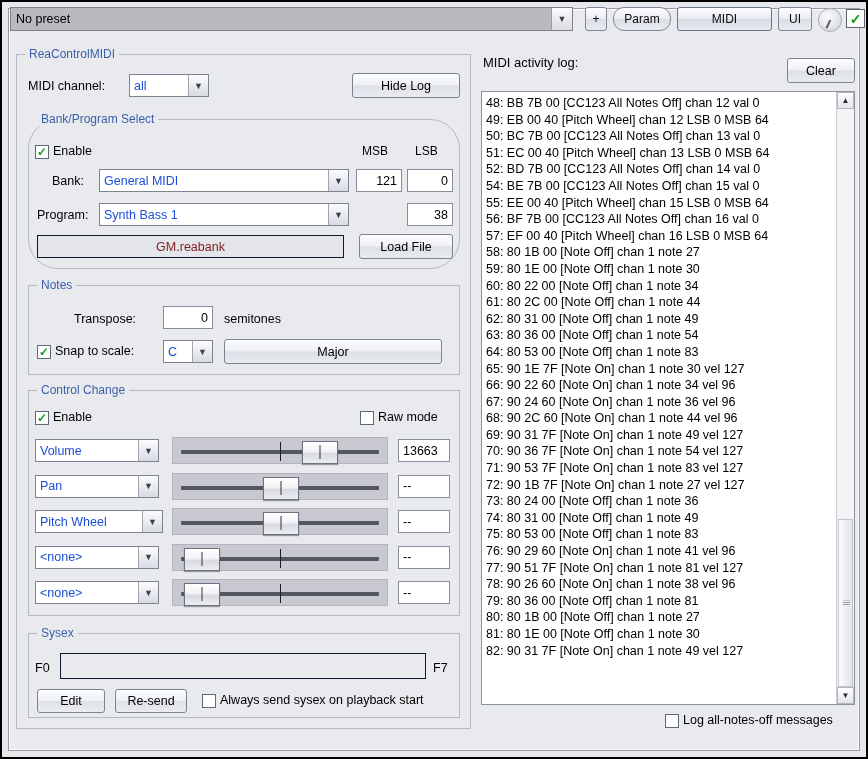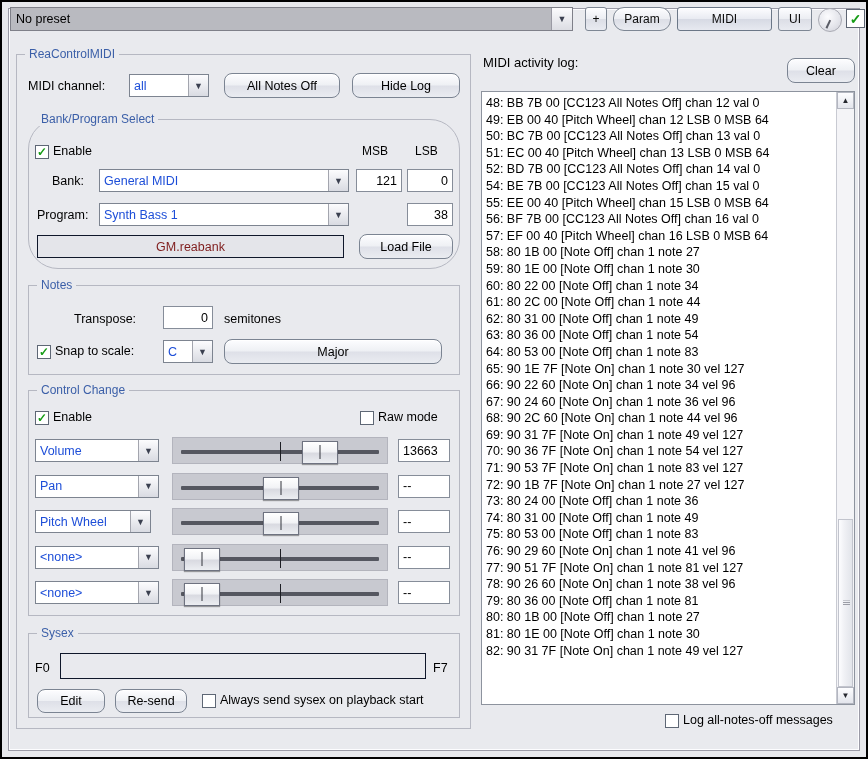--- a/index.html
+++ b/index.html
@@ -110,21 +110,21 @@
     width:19px;align-self:stretch;
     background:linear-gradient(#fcfcfe,#d9dbe2);
     border-left:1px solid #a3a5ae;
     display:flex;align-items:center;justify-content:center;
     font-size:9px;color:#3b4050;
   }
   .btn{
     position:absolute;box-sizing:border-box;
     background:linear-gradient(#fdfdff 0%,#eef0f4 48%,#dee0e8 52%,#eaecf1 100%);
     border:1px solid #7b8492;
-    border-radius:8px;
+    border-radius:3px;
     font-size:12.5px;color:#000;
     display:flex;align-items:center;justify-content:center;
     box-shadow:inset 0 1px 0 #ffffff;
   }
   .field{
     position:absolute;box-sizing:border-box;
     background:#fff;border:1px solid #868d99;
     font-size:12.5px;color:#000;
     display:flex;align-items:center;justify-content:flex-end;
     padding-right:4px;
@@ -232,21 +232,20 @@
 
   <div class="group" style="left:14px;top:52px;width:455px;height:675px;">
     <div class="legend">ReaControlMIDI</div>
   </div>
 
   <div class="label" style="left:26px;top:77px;">MIDI channel:</div>
   <div class="combo" style="left:127px;top:72px;width:80px;">
     <div class="cv">all</div>
     <div class="arrow">▼</div>
   </div>
-  <div class="btn" style="left:222px;top:71px;width:116px;height:25px;">All Notes Off</div>
   <div class="btn" style="left:350px;top:71px;width:108px;height:25px;">Hide Log</div>
 
   <div class="group" style="left:26px;top:117px;width:432px;height:150px;border-radius:30px;">
     <div class="legend">Bank/Program Select</div>
   </div>
   <div class="chk" style="left:33px;top:143px;">
       <span class="tick">✓</span>
     </div>
   <div class="label" style="left:51px;top:142px;">Enable</div>
   <div class="label" style="left:360px;top:142px;font-size:12px;">MSB</div>
@@ -311,21 +310,21 @@
       <div class="combo" style="left: 33px; top: 472.5px; width: 124px;">
         <div class="cv">Pan</div>
         <div class="arrow">▼</div>
       </div>
       <div class="slider" style="left: 170px; top: 470.5px; width: 216px;">
         <div class="track"></div>
         <div class="center" style="left:107px"></div>
         <div class="thumb" style="left:90px"></div>
       </div>
       <div class="field left" style="left: 396px; top: 472.5px; width: 52px; height: 23px;">--</div>
-      <div class="combo" style="left: 33px; top: 508px; width: 116px;">
+      <div class="combo" style="left: 33px; top: 508px; width: 128px;">
         <div class="cv">Pitch Wheel</div>
         <div class="arrow">▼</div>
       </div>
       <div class="slider" style="left: 170px; top: 506px; width: 216px;">
         <div class="track"></div>
         <div class="center" style="left:107px"></div>
         <div class="thumb" style="left:90px"></div>
       </div>
       <div class="field left" style="left: 396px; top: 508px; width: 52px; height: 23px;">--</div>
       <div class="combo" style="left: 33px; top: 543.5px; width: 124px;">

